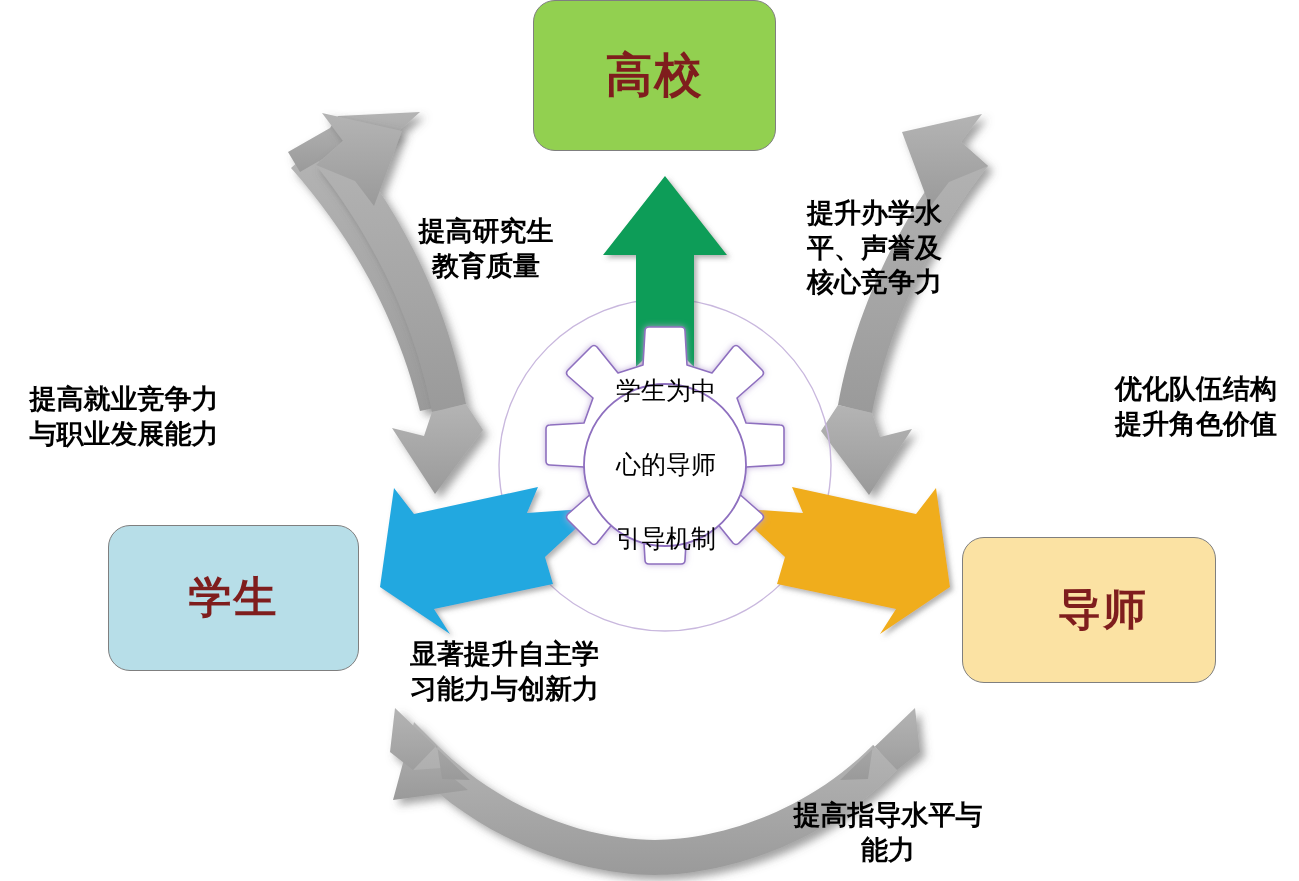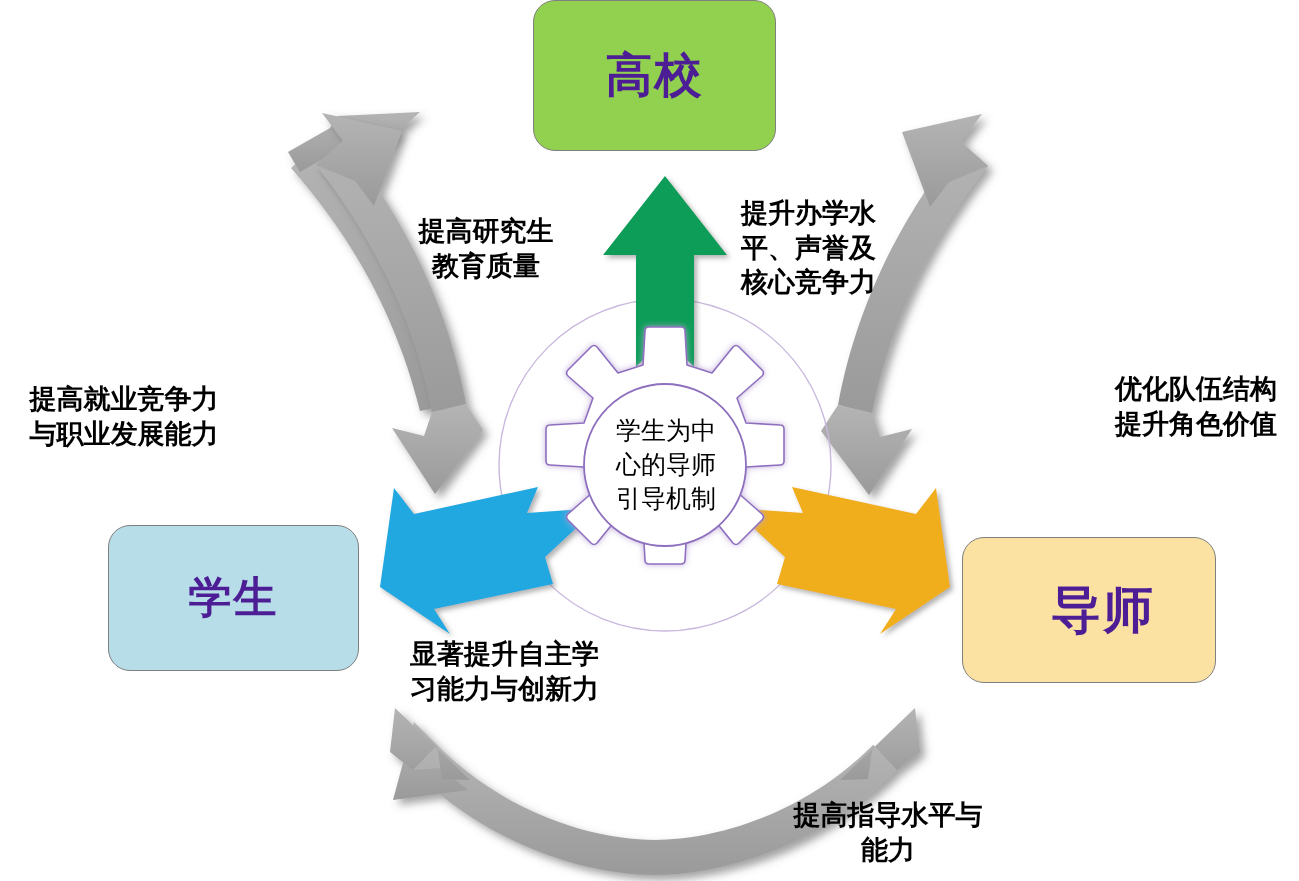--- a/index.html
+++ b/index.html
@@ -27,21 +27,21 @@
   }
   .node-box {
     position: absolute;
     display: flex;
     align-items: center;
     justify-content: center;
     border-radius: 22px;
     border: 1px solid #7f7f7f;
     box-sizing: border-box;
     font-weight: bold;
-    color: #4c1d95;
+    color: #7f1d1d;
     letter-spacing: 2px;
     z-index: 6;
   }
   #node-university {
     left: 533px;
     top: 0px;
     width: 243px;
     height: 151px;
     background: #92d050;
     font-size: 47px;
@@ -53,51 +53,52 @@
     height: 146px;
     background: #b7dee8;
     font-size: 43px;
   }
   #node-mentor {
     left: 962px;
     top: 537px;
     width: 254px;
     height: 146px;
     background: #fbe2a3;
-    font-size: 50px;
+    font-size: 43px;
     padding-left: 28px;
   }
   .edge-label {
     position: absolute;
     color: #000000;
     font-size: 27px;
     font-weight: bold;
     line-height: 1.28;
     white-space: pre-line;
     z-index: 7;
   }
   #label-top-left   { left: 391px; top: 214px; text-align: center; width: 190px; }
-  #label-top-right  { left: 726px; top: 196px; text-align: center; width: 165px; }
+  #label-top-right  { left: 792px; top: 196px; text-align: center; width: 165px; }
   #label-left       { left: 8px;   top: 382px; text-align: center; width: 232px; }
   #label-right      { left: 1096px;top: 372px; text-align: center; width: 200px; }
   #label-bottom-left{ left: 410px; top: 637px; width: 245px; }
   #label-bottom-right{left: 768px; top: 798px; text-align: center; width: 240px; }
 
   .gear-text {
     position: absolute;
     left: 590px;
     top: 385px;
     width: 152px;
     height: 160px;
     display: flex;
     flex-direction: column;
     align-items: center;
     justify-content: center;
     z-index: 8;
     pointer-events: none;
+    gap: 40px;
   }
   .gear-text span {
     display: block;
     font-size: 25px;
     line-height: 1.35;
     color: #000000;
     white-space: nowrap;
   }
 </style>
 </head>

